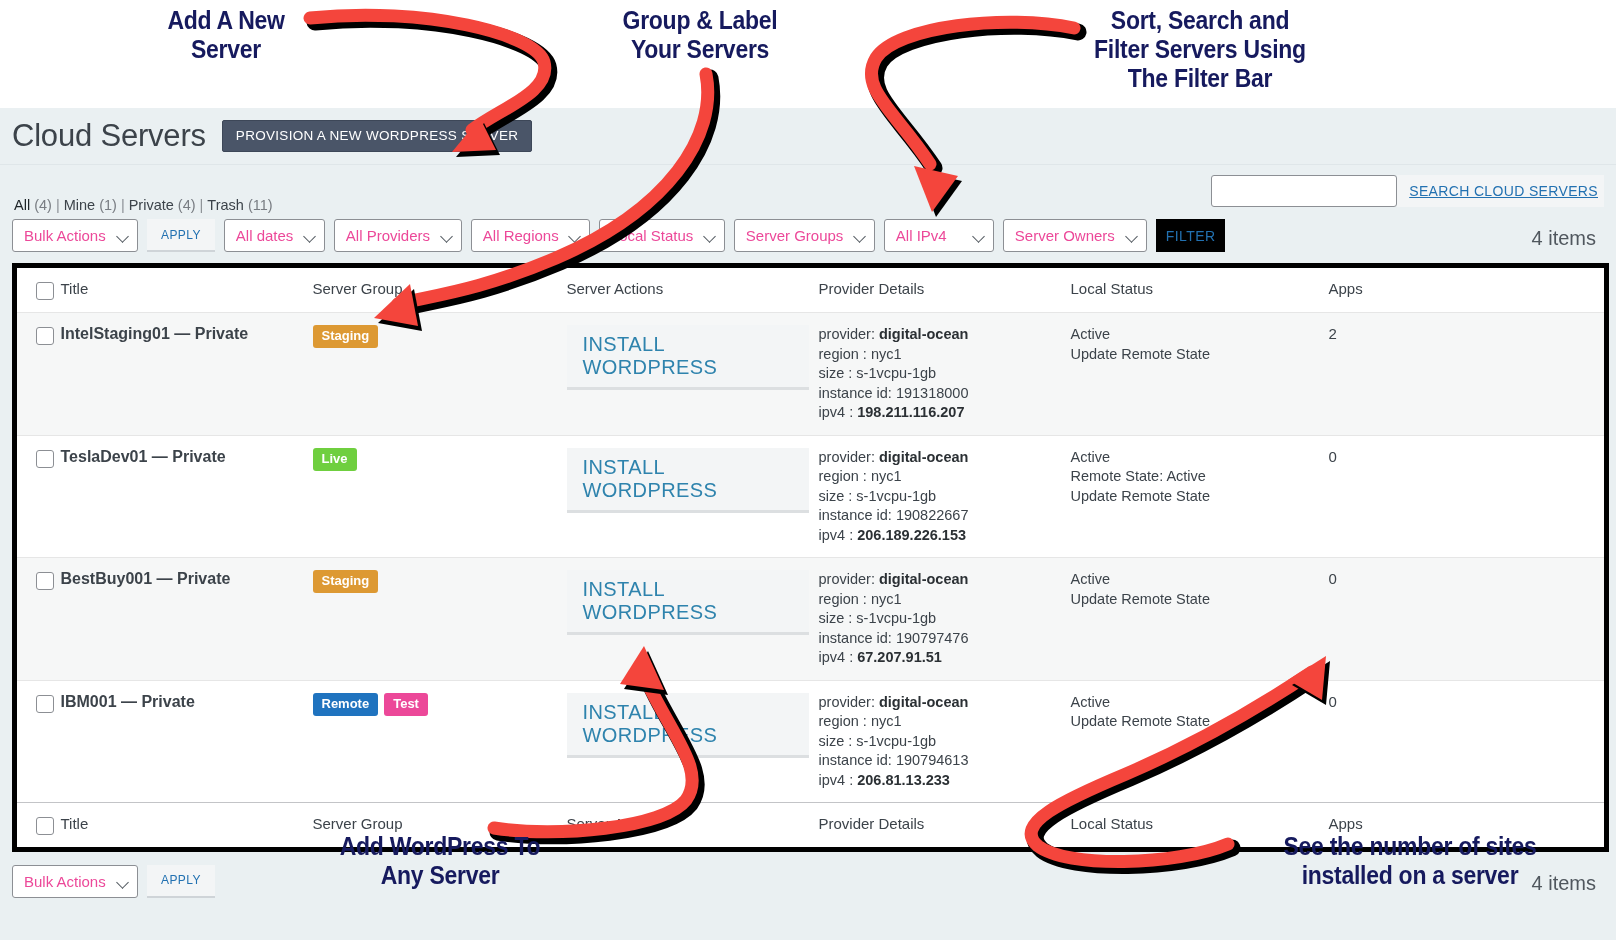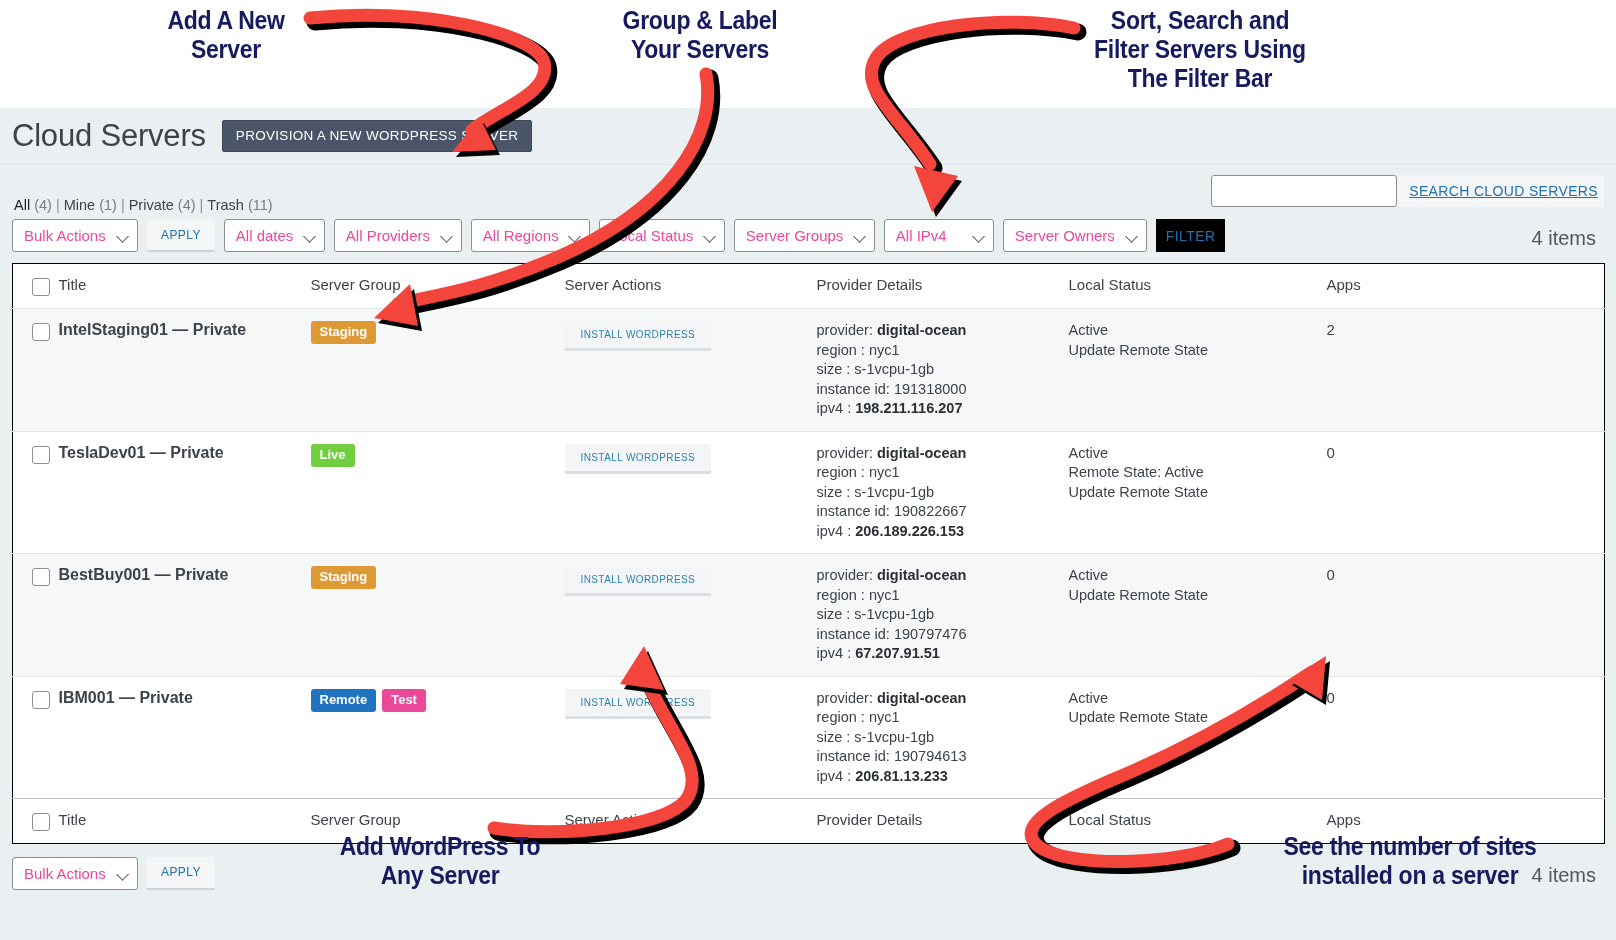--- a/index.html
+++ b/index.html
@@ -189,21 +189,21 @@
     top: 8px;
     font-size: 20px;
     color: #50575e;
   }
 
   
   table#servers {
     width: 100%;
     border-collapse: collapse;
     background: #ffffff;
-    border: 1px solid #000000;
+    border: 5px solid #000000;
     table-layout: fixed;
   }
   table#servers thead th,
   table#servers tfoot td {
     background: #ffffff;
     font-weight: normal;
     font-size: 15px;
     color: #3c434a;
     text-align: left;
     padding: 12px 10px 12px 0;
@@ -257,21 +257,21 @@
     margin-right: 6px;
     line-height: 1.1;
   }
 
   .install-btn {
     display: inline-block;
     background: #f3f5f6;
     color: #2e83ad;
     border: none;
     border-bottom: 3px solid #dcdfe1;
-    font-size: 10px;
+    font-size: 20px;
     letter-spacing: 0.4px;
     padding: 8px 16px 8px;
     cursor: pointer;
     font-family: "Liberation Sans", sans-serif;
   }
 
   .prov-line { line-height: 19.5px; white-space: nowrap; }
   .prov-line b { color: #2b3034; }
   .stat-line { line-height: 19.5px; }
   .apps-num  { font-size: 15px; color: #3c434a; }

